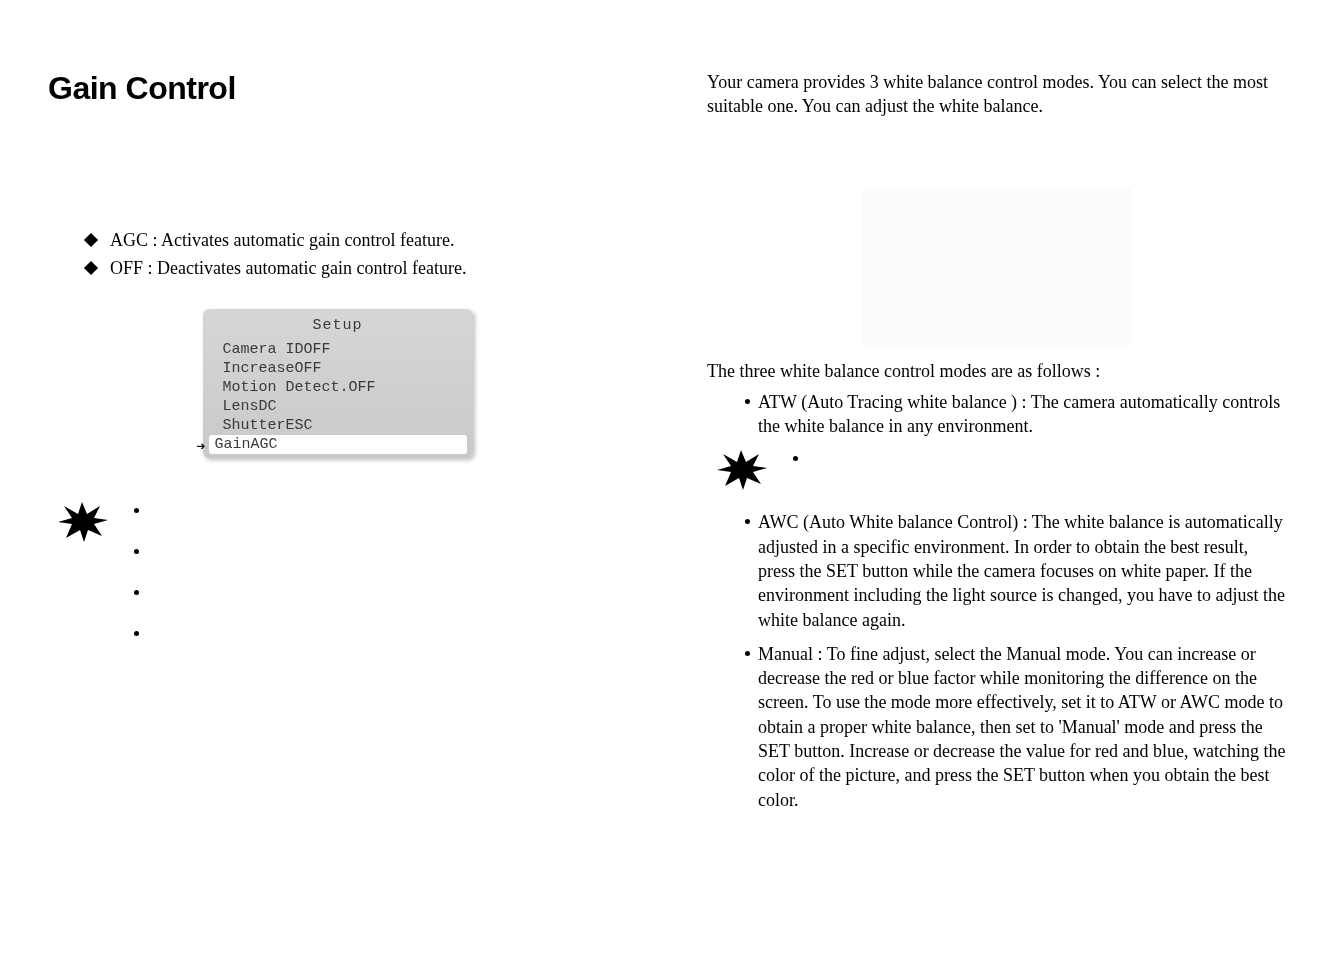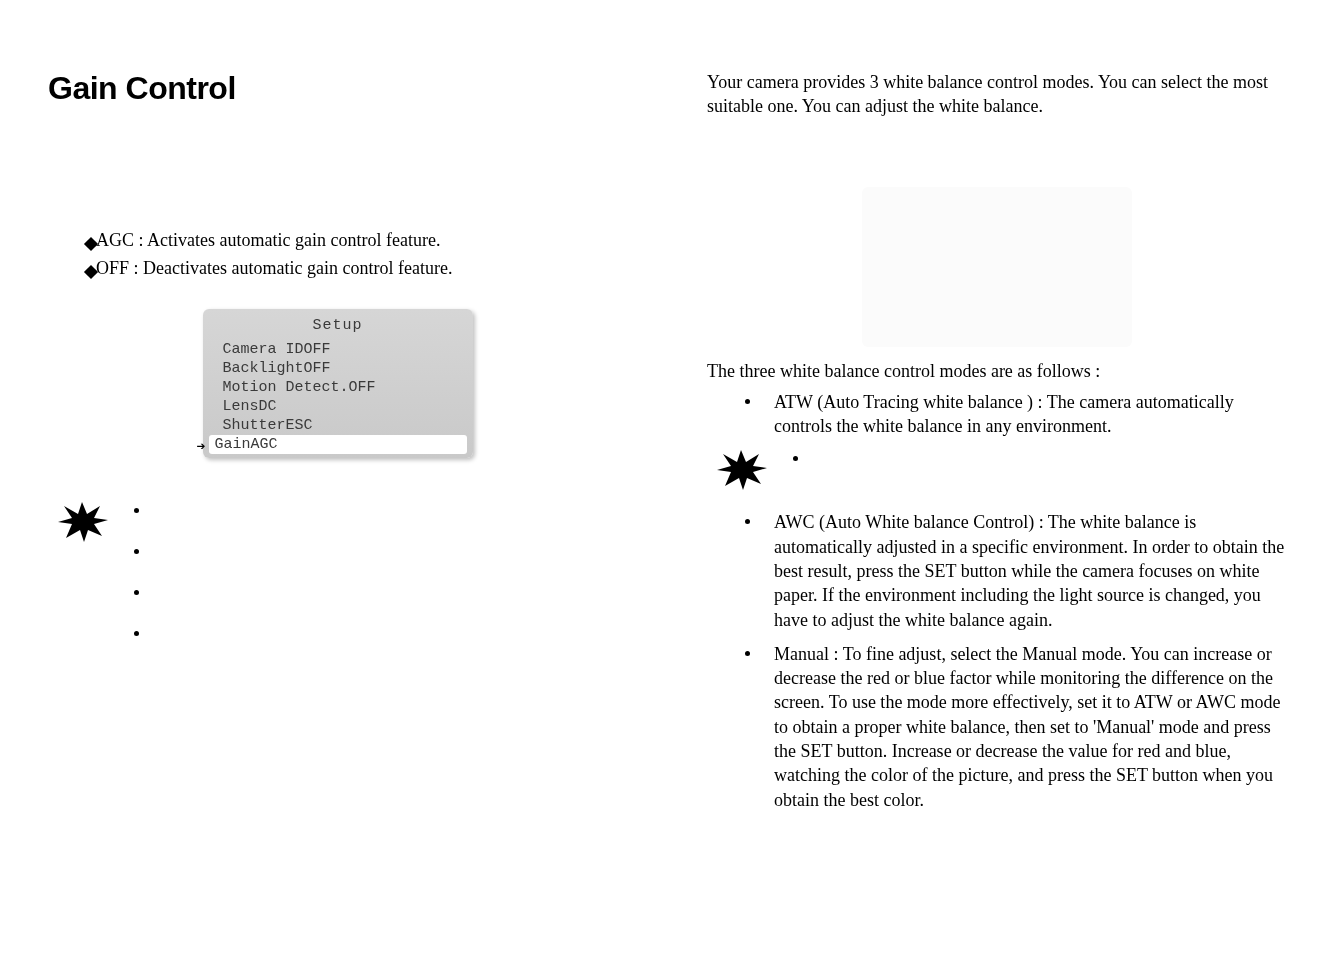--- a/index.html
+++ b/index.html
@@ -33,26 +33,25 @@
     line-height: 1.35;
     margin-bottom: 20px;
     font-family: "Palatino Linotype", Palatino, Georgia, serif;
   }
   .bullets {
     margin-top: 120px;
     margin-left: 38px;
   }
   .bullets .row {
     display: flex;
-    gap: 0;
+    gap: 14px;
     font-size: 18px;
     line-height: 1.45;
     margin-bottom: 2px;
     font-family: "Palatino Linotype", Palatino, Georgia, serif;
-    align-items: center;
   }
   .diamond {
     display: inline-block;
     width: 10px; height: 10px;
     background: #000;
     transform: rotate(45deg);
     margin-top: 8px;
     flex-shrink: 0;
   }
   .osd {
@@ -127,21 +126,21 @@
     font-size: 18px;
     line-height: 1.4;
     font-family: "Palatino Linotype", Palatino, Georgia, serif;
   }
   .sub-bullets {
     margin-top: 6px;
     margin-left: 38px;
   }
   .sub-bullets .row {
     display: flex;
-    gap: 24px;
+    gap: 8px;
     font-size: 18px;
     line-height: 1.35;
     margin-bottom: 10px;
     font-family: "Palatino Linotype", Palatino, Georgia, serif;
     justify-content: space-between;
   }
   .sub-bullets .row .dot {
     width: 5px; height: 5px; border-radius: 50%; background: #000;
     margin-top: 9px; flex-shrink: 0;
   }
@@ -165,21 +164,21 @@
       </div>
     </div>
 
     <div class="osd">
       <div class="title">Setup</div>
       <div class="line">
           <span>Camera ID</span>
           <span>OFF</span>
         </div>
       <div class="line">
-          <span>Backlight</span>
+          <span>Increase</span>
           <span>OFF</span>
         </div>
       <div class="line">
           <span>Motion Detect.</span>
           <span>OFF</span>
         </div>
       <div class="line">
           <span>Lens</span>
           <span>DC</span>
         </div>

